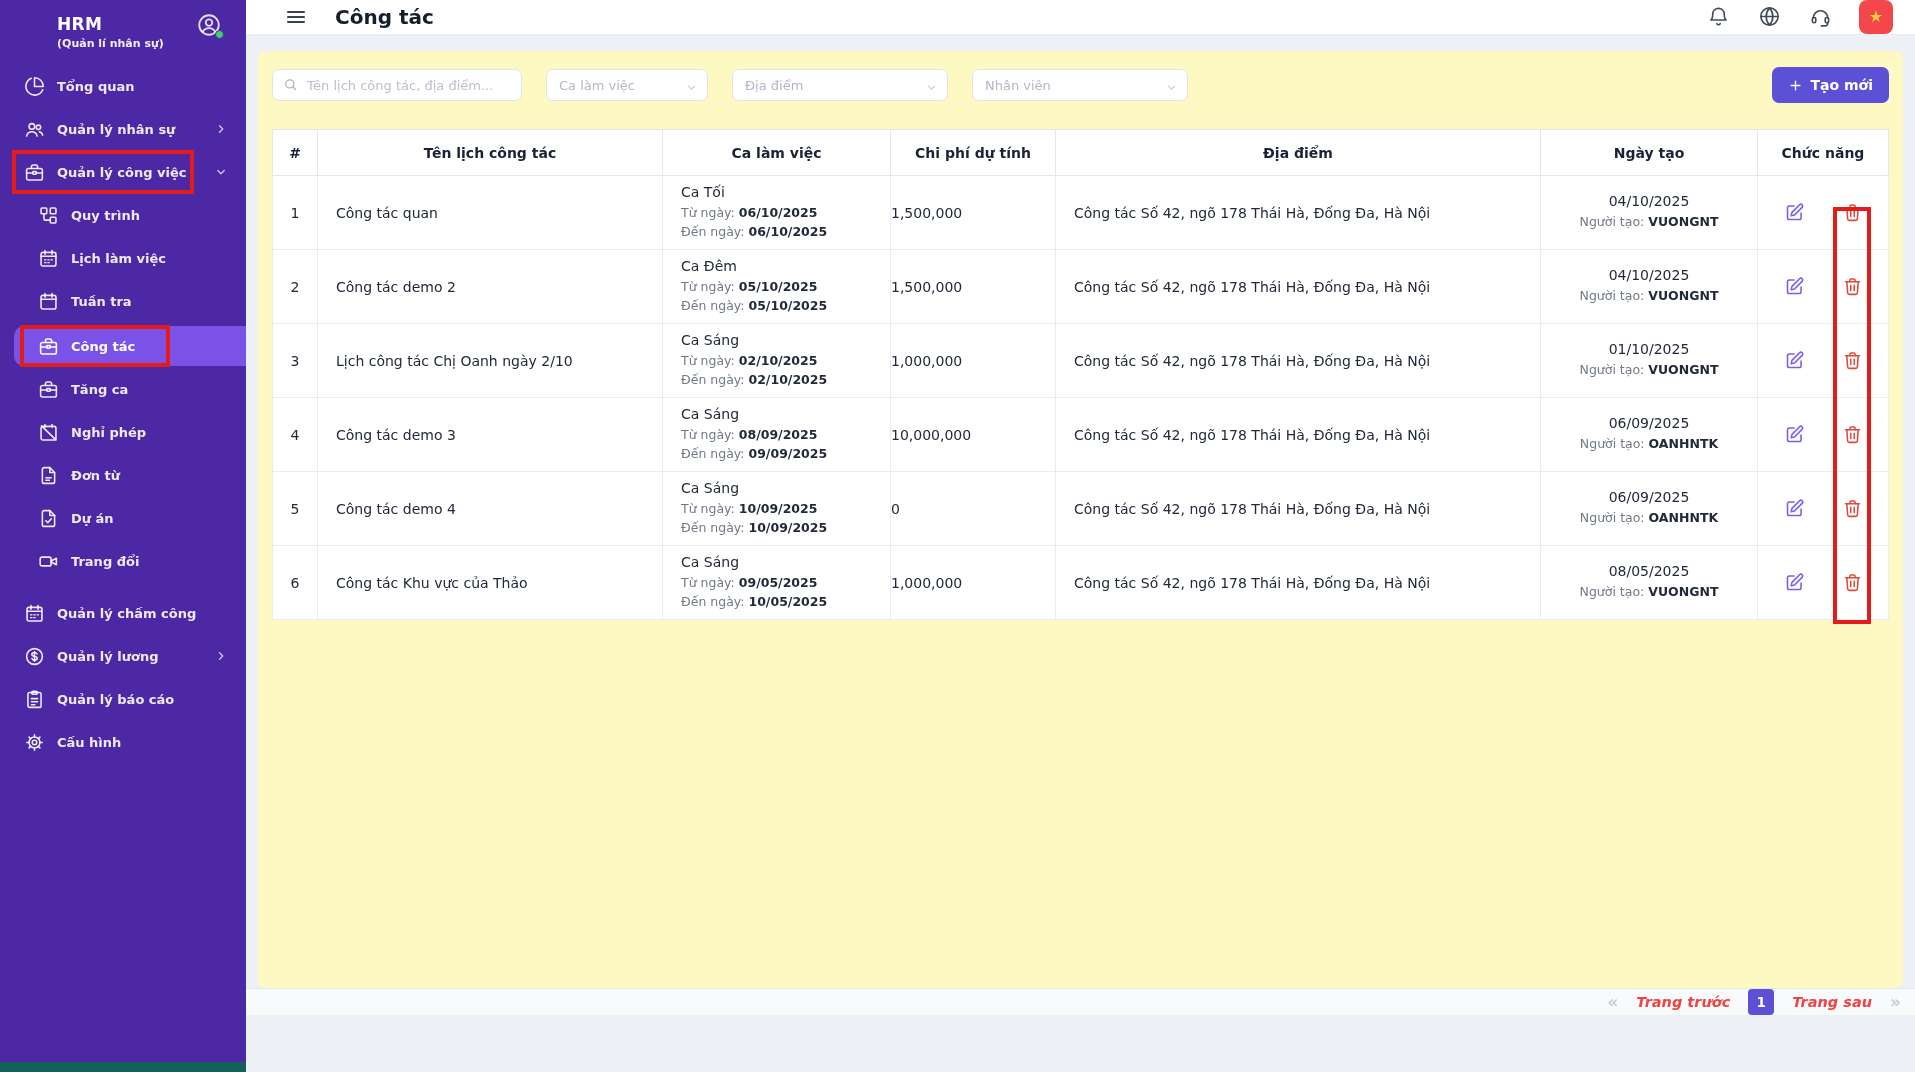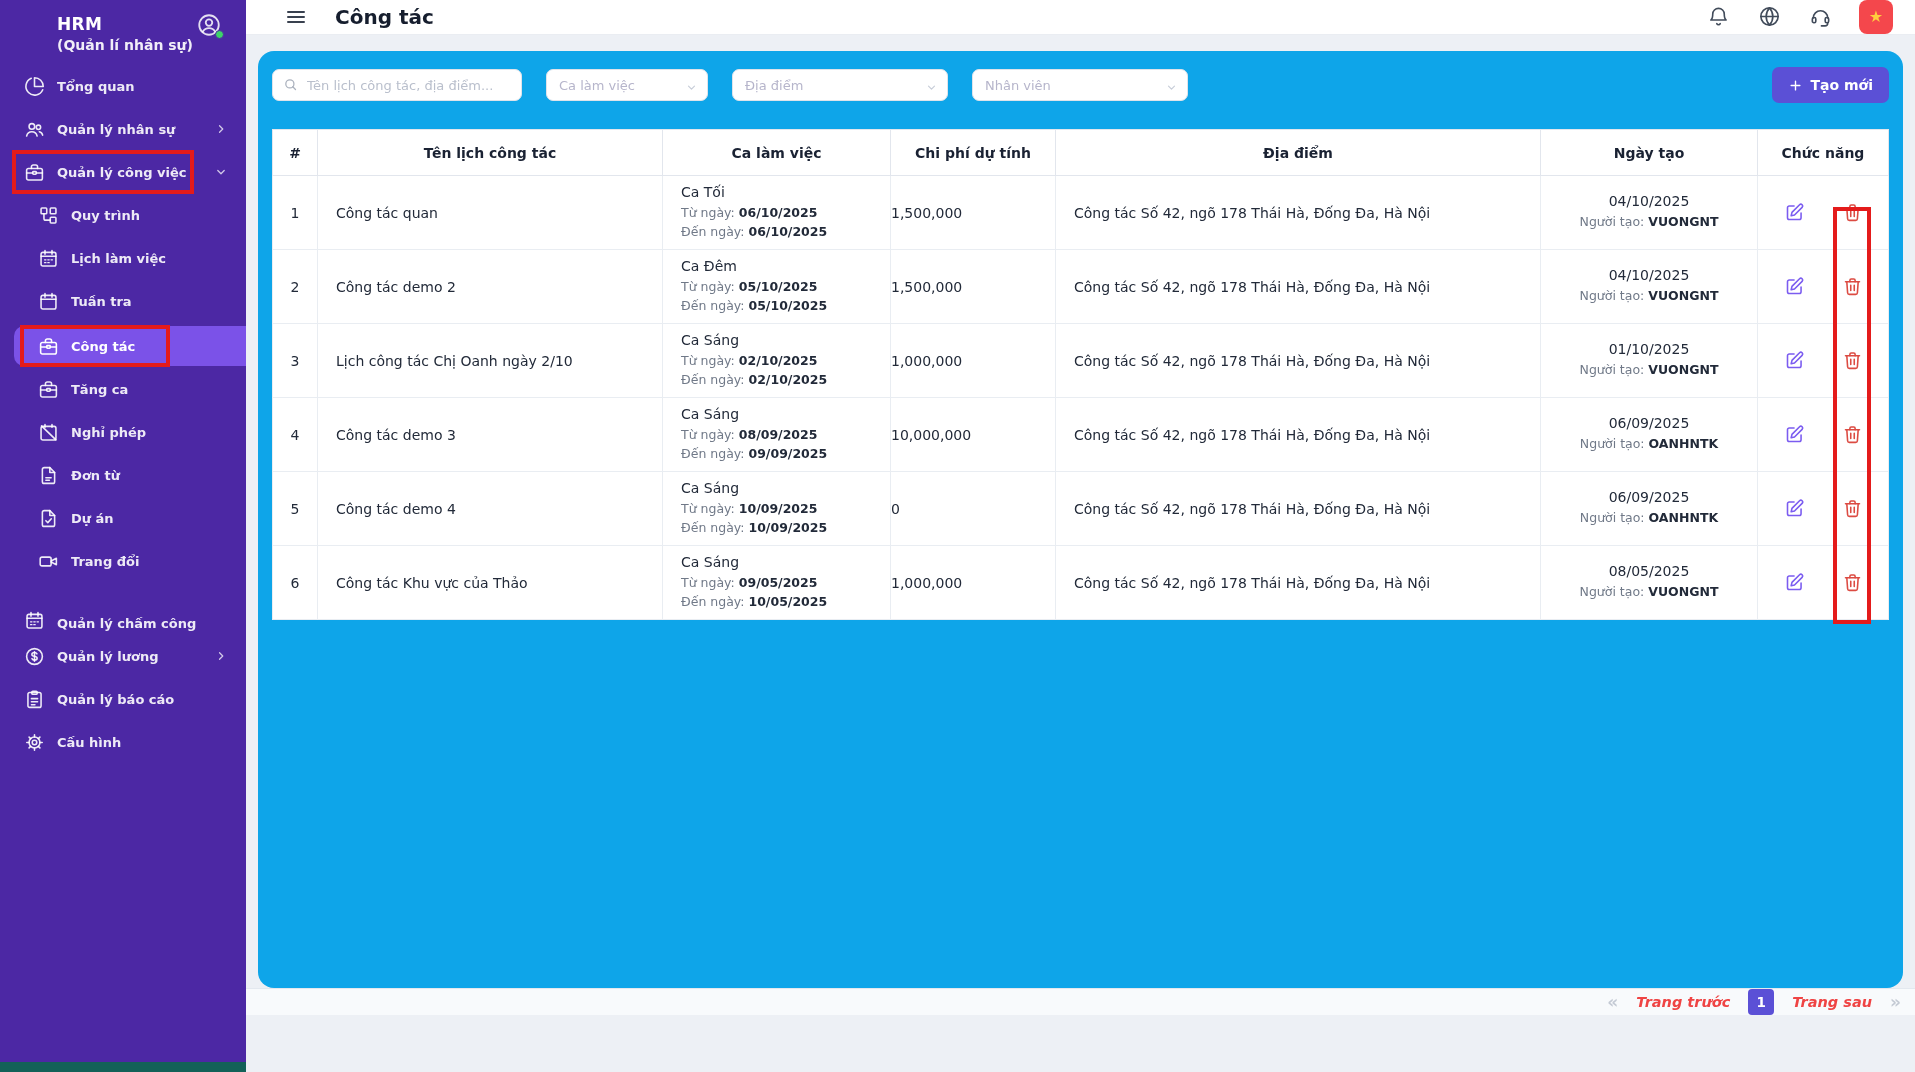--- a/index.html
+++ b/index.html
@@ -4,49 +4,49 @@
 <style>
   * { box-sizing: border-box; margin: 0; padding: 0; }
   html,body { width:1915px; height:1072px; overflow:hidden; }
   body { font-family:"DejaVu Sans","Liberation Sans",sans-serif; background:#EDF0F5; }
   .app { display:flex; width:1915px; height:867px; }
 
   
   .sidebar { position:relative; width:246px; height:1072px; background:#4C28A4; flex:0 0 246px; }
   .sb-head { position:relative; padding:14px 0 12px 57px; height:62px; }
   .brand-title { color:#fff; font-size:17px; font-weight:bold; letter-spacing:.3px; }
-  .brand-sub { color:rgba(255,255,255,.92); font-size:14px; font-weight:bold; margin-top:3px; }
+  .brand-sub { color:rgba(255,255,255,.92); font-size:11px; font-weight:bold; margin-top:3px; }
   .user-badge { position:absolute; right:24px; top:12px; width:26px; height:26px; color:rgba(255,255,255,.85); cursor:pointer; }
   .user-badge svg { width:26px; height:26px; }
   .user-dot { position:absolute; right:-2px; bottom:-1px; width:9px; height:9px; border-radius:50%; background:#3DD368; border:1.5px solid #4C28A4; }
   .nav { margin-top:6px; }
   .nav-item { position:relative; display:flex; align-items:center; height:36px; margin-bottom:7px; padding-left:24px; color:rgba(255,255,255,.9); font-size:13px; font-weight:bold; cursor:pointer; }
   .nav-item.sub { padding-left:38px; }
   .nav-item .ic { width:21px; height:21px; flex:0 0 21px; }
   .nav-label { margin-left:12px; white-space:nowrap; }
   .nav-chev { position:absolute; right:18px; top:50%; transform:translateY(-50%); width:14px; height:14px; color:rgba(255,255,255,.75); }
   .nav-chev svg { width:14px; height:14px; }
   .nav-item.active { background:#7B52E8; height:40px; margin-left:14px; padding-left:24px; border-radius:10px 0 0 10px; color:#fff; margin-bottom:5px; }
-  .nav-item.section-gap { margin-top:16px;align-items:flex-end; }
+  .nav-item.section-gap { margin-top:16px; }
   .sb-strip { position:absolute; left:0; bottom:0; width:246px; height:10px; background:#136158; }
 
   
   .main { flex:1; display:flex; flex-direction:column; min-width:0; }
   .topbar { height:52px; background:#fff; border-bottom:1px solid #EAEDF2; display:flex; align-items:center; }
   .burger { margin-left:38px; width:24px; height:24px; color:#39414f; background:none; border:none; cursor:pointer; }
   .burger svg { width:24px; height:24px; }
   .page-title { margin-left:27px; font-size:20px; font-weight:bold; color:#161e2e; }
   .topbar-right { margin-left:auto; display:flex; align-items:center; gap:27px; margin-right:22px; }
   .tb-icon-btn { width:24px; height:24px; color:#414b5a; background:none; border:none; cursor:pointer; }
   .tb-icon-btn svg { width:23px; height:23px; }
   .flag-btn { width:34px; height:34px; border-radius:8px; background:#F4474C; border:none; cursor:pointer; display:flex; align-items:center; justify-content:center; }
   .flag-star { color:#FFCE3D; font-size:16px; line-height:1; }
 
   .content { flex:1; padding:16px 12px 0 12px; background:#EDF0F5; }
-  .card { background:#0ea5e9; border-radius:16px; height:937px; padding:16px 14px; }
+  .card { background:#fef9c3; border-radius:8px; height:937px; padding:16px 14px; }
 
   
   .filter-row { display:flex; align-items:center; }
   .search-box { position:relative; width:250px; }
   .search-box .s-ic { position:absolute; left:11px; top:8px; width:15px; height:15px; color:#aab1bd; }
   .search-box .s-ic svg { width:15px; height:15px; }
   .search-input { width:250px; height:32px; border:1px solid #DFE3EA; border-radius:7px; padding:0 10px 0 34px; font-size:13px; color:#333; outline:none; font-family:inherit; }
   .search-input::placeholder { color:#B9BFCC; }
   .selectbox { position:relative; height:32px; border:1px solid #DFE3EA; border-radius:7px; display:flex; align-items:center; padding:0 26px 0 12px; margin-left:24px; cursor:pointer; background:#fff; }
   .selectbox .sel-text { font-size:13px; color:#B6B5CB; white-space:nowrap; }

